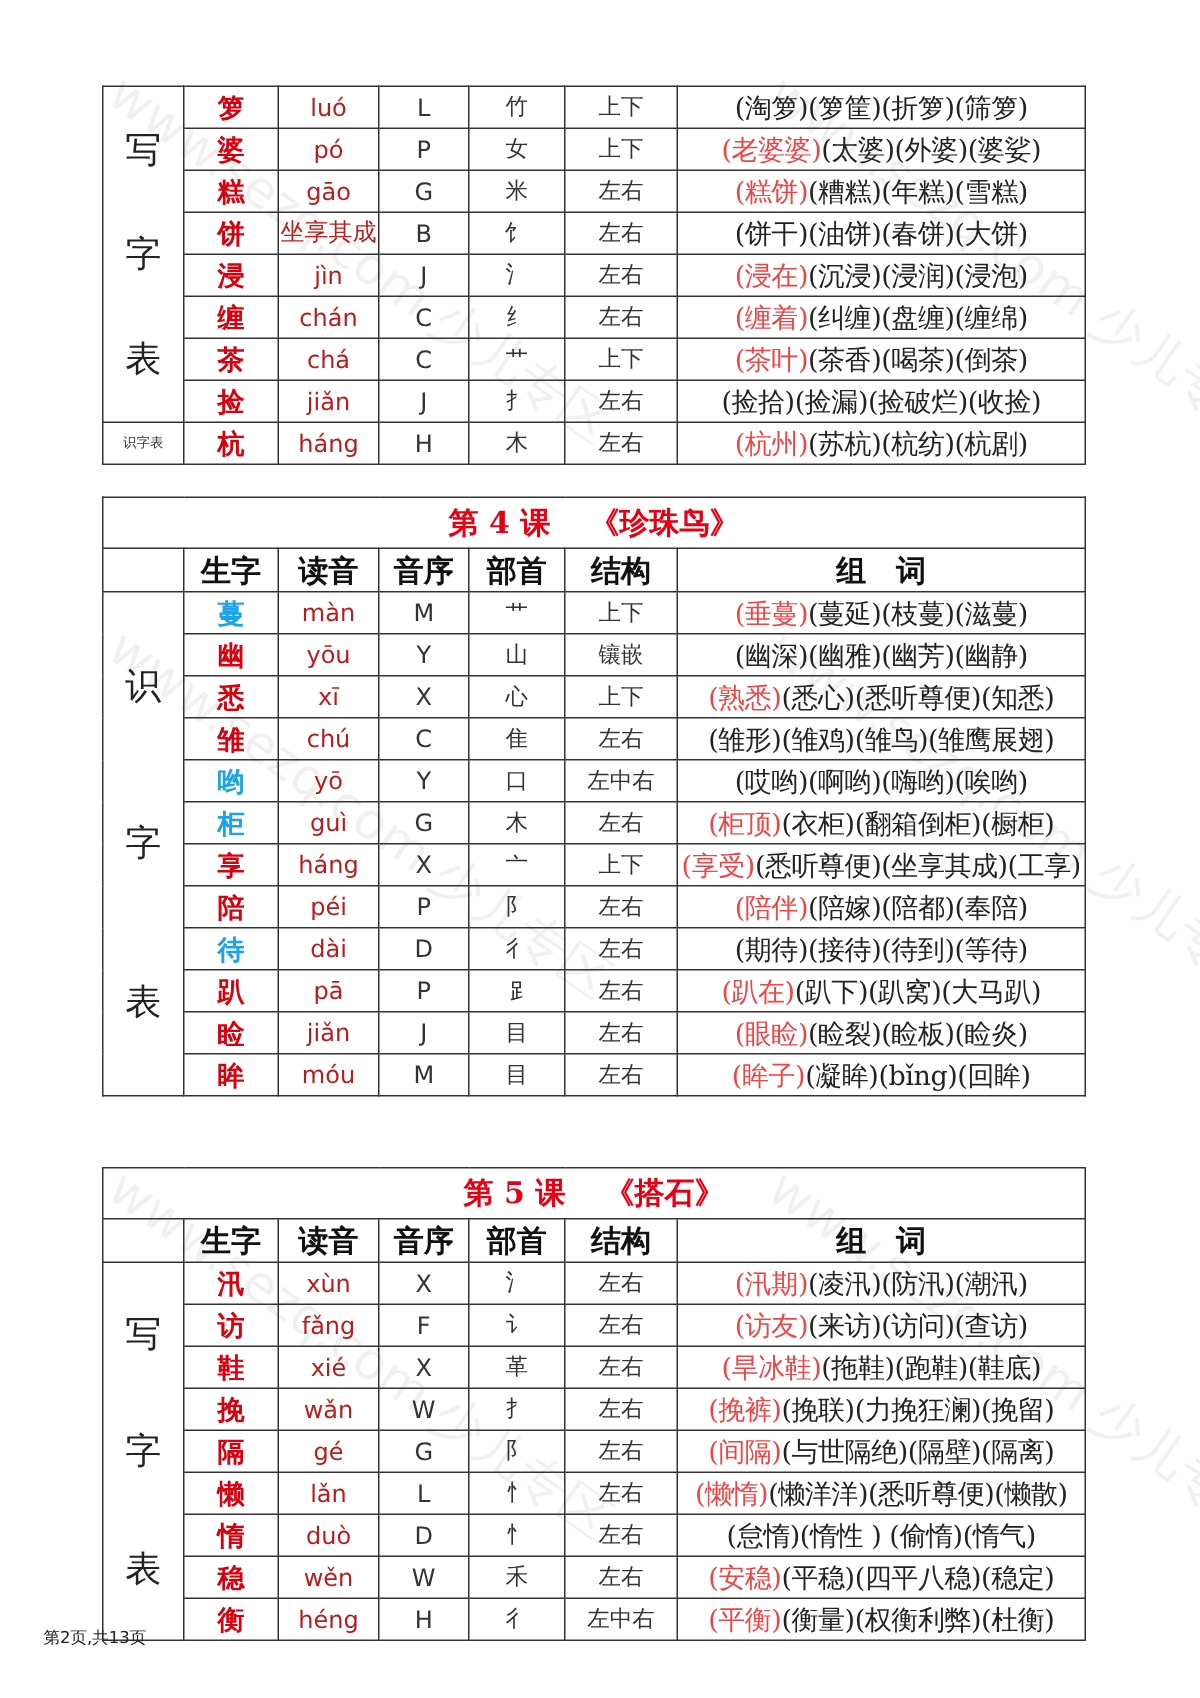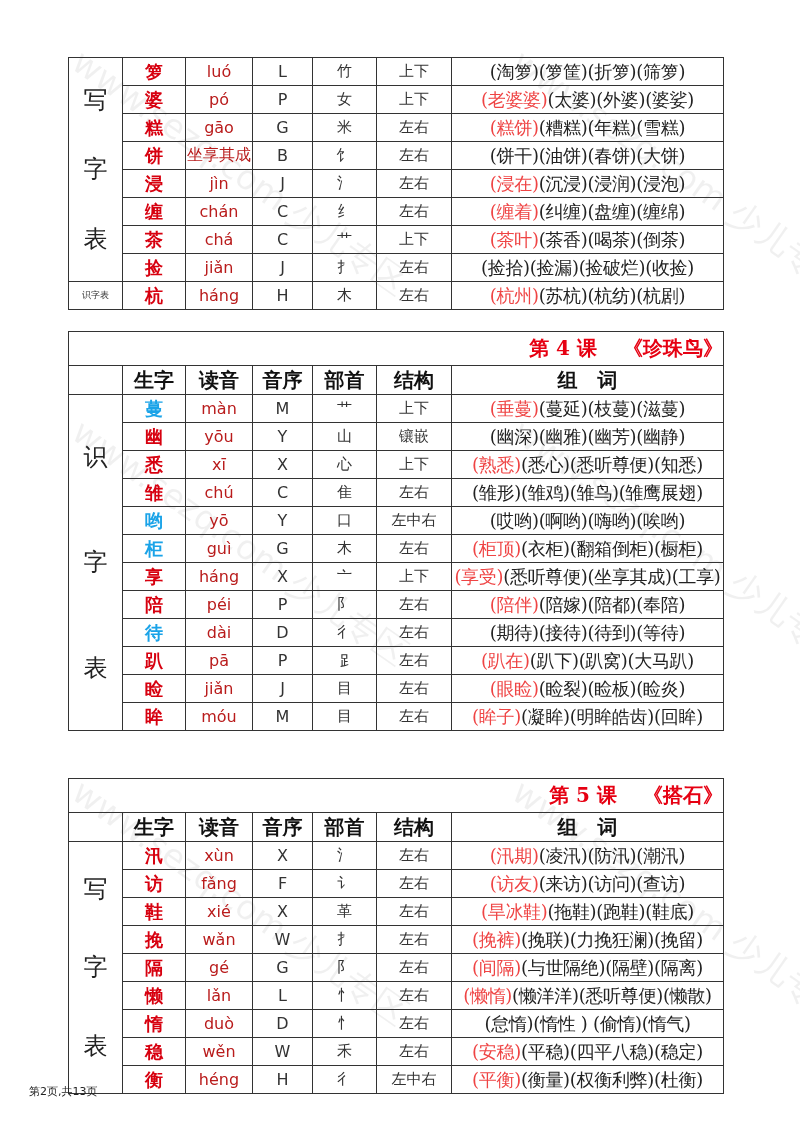--- a/index.html
+++ b/index.html
@@ -25,21 +25,21 @@
   td.py { font-family: "DejaVu Sans", "Liberation Sans", sans-serif; font-size: 16px; color: #b91c1c; }
   td.ord { font-family: "DejaVu Sans", "Liberation Sans", sans-serif; font-size: 16px; color: #333; }
   td.rad { font-size: 15px; color: #333; }
   td.str { font-size: 15px; color: #333; margin-left: 12px; }
   td.words { font-size: 18px; color: #222; letter-spacing: -0.3px; }
   .hl { color: #ef4444; }
   td.side { font-size: 24px; color: #222; line-height: 1; }
   td.side .stack { display: flex; flex-direction: column; align-items: center; justify-content: space-around; height: 100%; }
   td.side-small { font-size: 9px; color: #333; }
   tr.data td { height: 27px; }
-  tr.title td { height: 33px; color: #e60012; font-size: 20px; font-weight: bold; text-align: right; }
+  tr.title td { height: 33px; color: #e60012; font-size: 20px; font-weight: bold; }
   tr.title td .t-num { margin-right: 26px; }
   tr.head td { height: 28px; font-size: 20px; font-weight: bold; color: #111; }
   .footer { position: absolute; top: 1084px; left: 0; width: 800px; text-align: left;
             font-family: "DejaVu Sans", sans-serif; font-size: 11px; color: #222; padding-left: 29px; }
 </style>
 </head>
 <body>
 
 <div class="wm" style="top:150px;left:40px;">www.sezq.com 少儿专区</div>
 <div class="wm" style="top:150px;left:480px;">www.sezq.com 少儿专区</div>
@@ -261,21 +261,21 @@
         <td class="rad">目</td>
         <td class="str">左右</td>
         <td class="words"><span class="hl">(眼睑)</span><span>(睑裂)(睑板)(睑炎)</span></td>
       </tr>
       <tr class="data">
         <td class="char red">眸</td>
         <td class="py">móu</td>
         <td class="ord">M</td>
         <td class="rad">目</td>
         <td class="str">左右</td>
-        <td class="words"><span class="hl">(眸子)</span><span>(凝眸)(明眸皓齿)(回眸)</span></td>
+        <td class="words"><span class="hl">(眸子)</span><span>(凝眸)(bǐng)(回眸)</span></td>
       </tr>
     </tbody>
 </table>
 
 <table class="vocab" style="top:778px;border-radius:18px;">
   <colgroup>
     <col class="col-side">
       <col class="col-char">
       <col class="col-py">
       <col class="col-ord">

